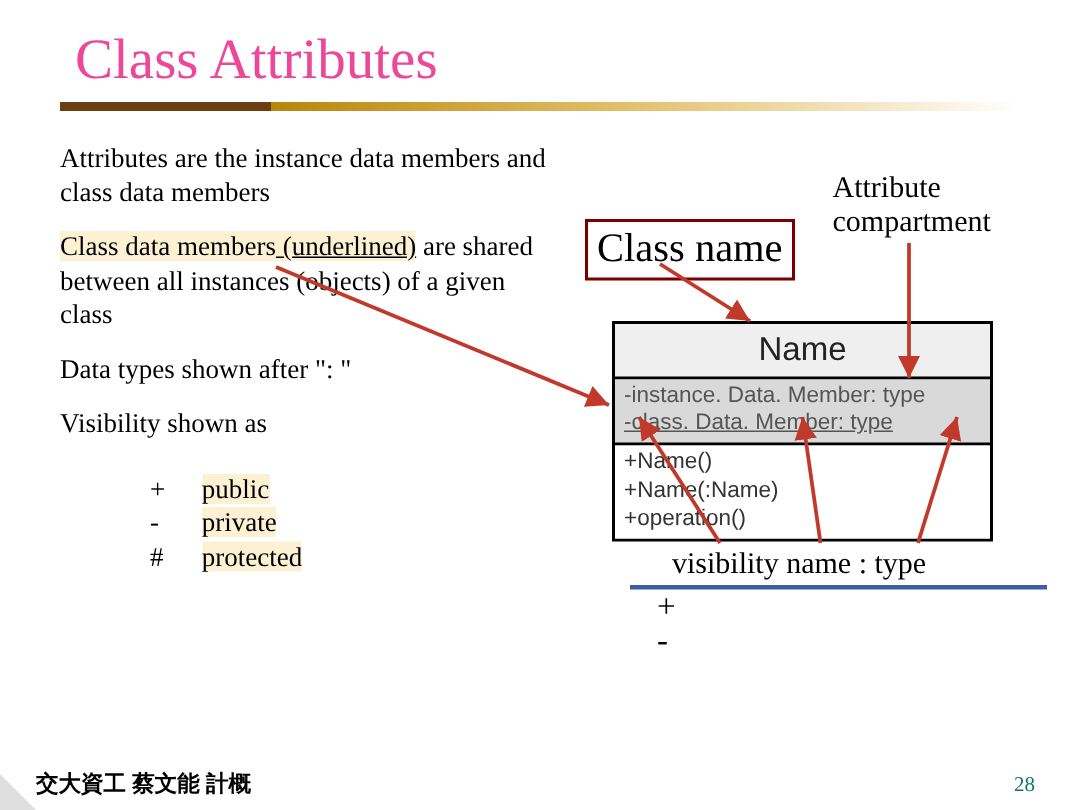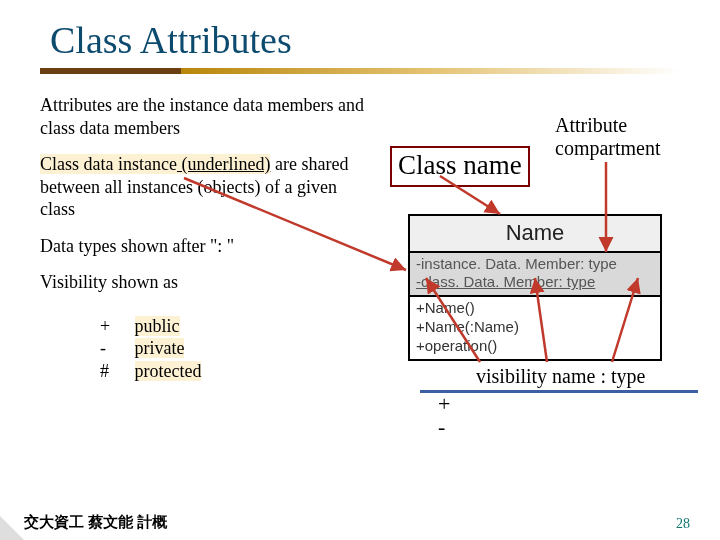--- a/index.html
+++ b/index.html
@@ -8,21 +8,21 @@
     width: 720px;
     height: 540px;
     font-family: "Times New Roman", serif;
     background: #fff;
     position: relative;
     overflow: hidden;
   }
   .title {
     font-size: 38px;
     padding: 18px 0 4px 50px;
-    color: #0c4a6e;
+    color: #ec4899;
   }
   .title-underline {
     margin: 2px 40px 0 40px;
     height: 6px;
     background: linear-gradient(to right,
       #6b3f11 0%, #6b3f11 22%,
       #b8860b 22%, #e3c16f 60%,
       #fff 100%);
   }
   .content {
@@ -91,21 +91,20 @@
     top: 40px;
     font-size: 20px;
     text-align: left;
     line-height: 1.15;
   }
   .lbl-vistype {
     position: absolute;
     left: 448px;
     top: 290px;
     font-size: 20px;
-    margin-left: 28px;
   }
   .vistype-underline {
     position: absolute;
     left: 420px;
     top: 316px;
     width: 278px;
     height: 3px;
     background: #3b5fa0;
   }
   .plusminus {
@@ -146,21 +145,21 @@
 
 <div class="title">Class Attributes</div>
 <div class="title-underline"></div>
 
 <div class="content">
   <div class="left-col">
 
     <div class="para">Attributes are the instance data members and class data members</div>
 
     <div class="para">
-      <span class="hl">Class data instance</span><span class="hl underlined"> (underlined)</span><span> are shared between all instances (objects) of a given class</span>
+      <span class="hl">Class data members</span><span class="hl underlined"> (underlined)</span><span> are shared between all instances (objects) of a given class</span>
     </div>
 
     <div class="para">Data types shown after ": "</div>
 
     <div class="para">
       <div>Visibility shown as</div>
       <div style="padding-left:60px;margin-top:21px;">
         <div>
           <span style="display:inline-block;width:30px;">+</span>
           <span class="hl">public</span>

